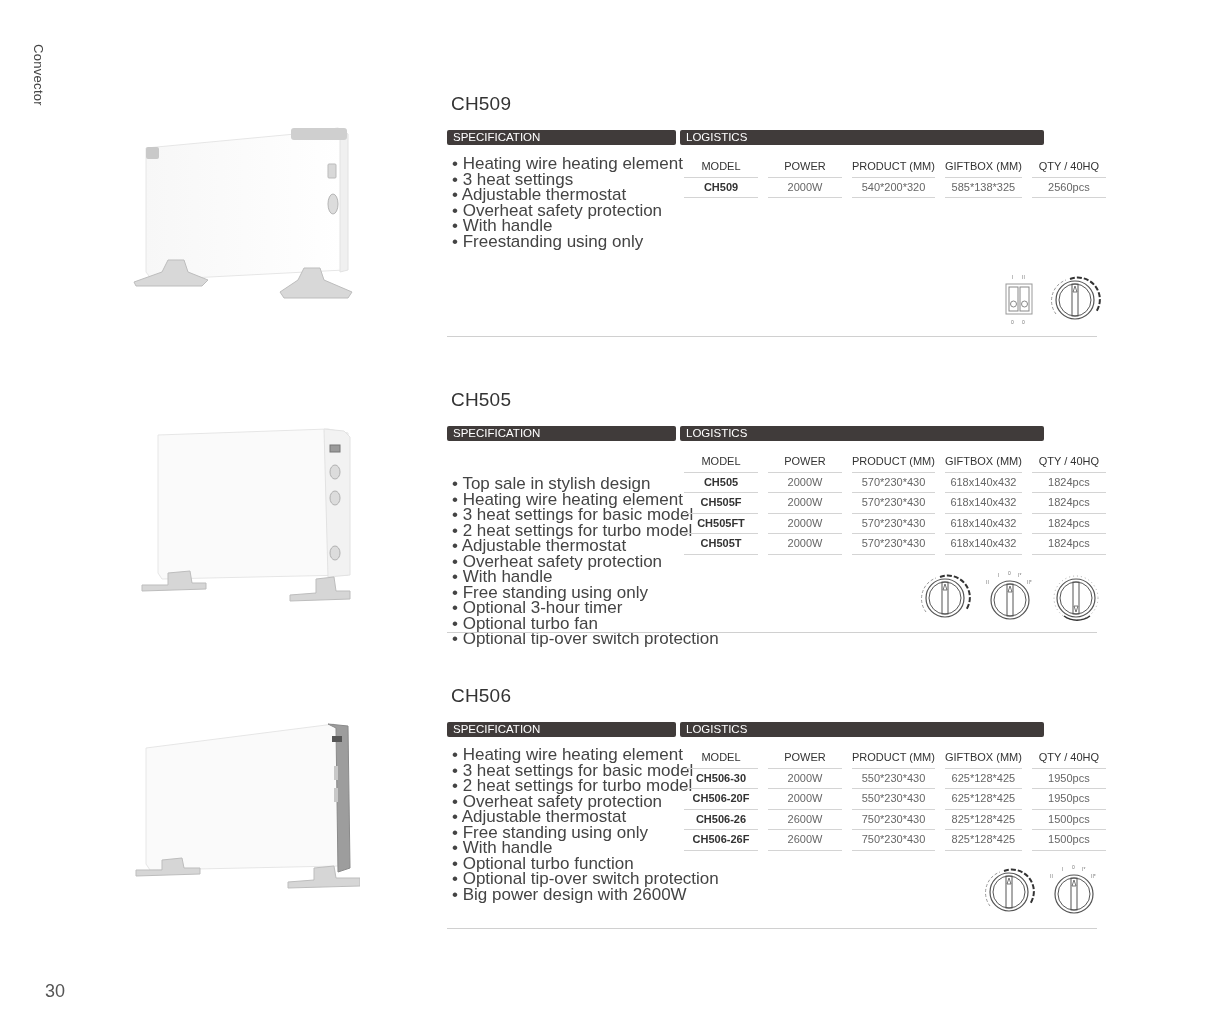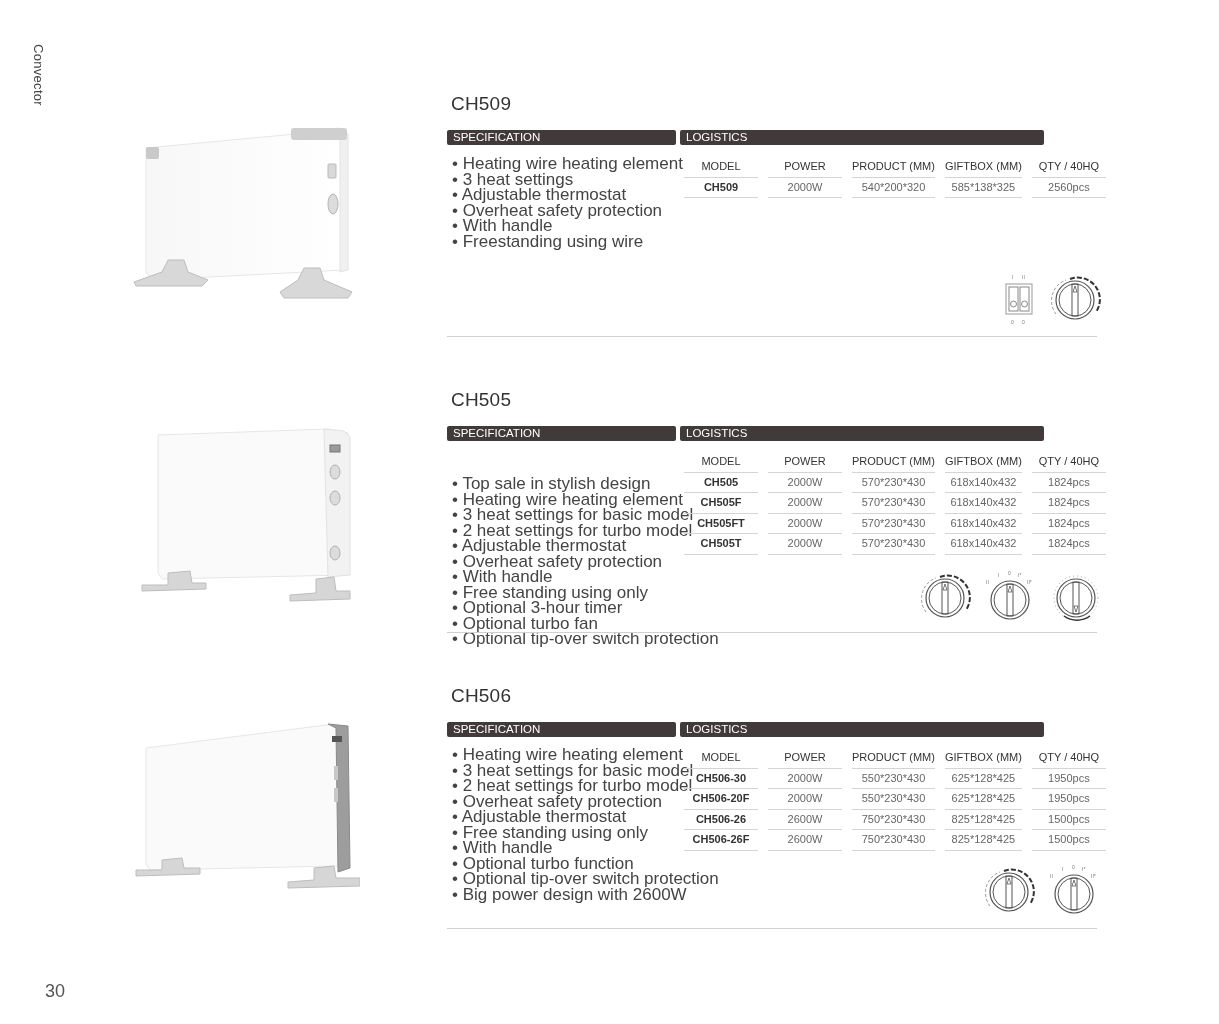--- a/index.html
+++ b/index.html
@@ -59,21 +59,21 @@
   <div class="title" style="top:93px">CH509</div>
   <div class="bar spec" style="top:130px">SPECIFICATION</div>
   <div class="bar log" style="top:130px">LOGISTICS</div>
 
   <ul class="spec-list" style="top:156px">
     <li>Heating wire heating element</li>
     <li>3 heat settings</li>
     <li>Adjustable thermostat</li>
     <li>Overheat safety protection</li>
     <li>With handle</li>
-    <li>Freestanding using wire</li>
+    <li>Freestanding using only</li>
   </ul>
 
   <table class="log-table" style="top:157px">
     <thead>
         <tr>
       <th>MODEL</th>
       <th>POWER</th>
       <th>PRODUCT (MM)</th>
       <th>GIFTBOX (MM)</th>
       <th>QTY / 40HQ</th>

